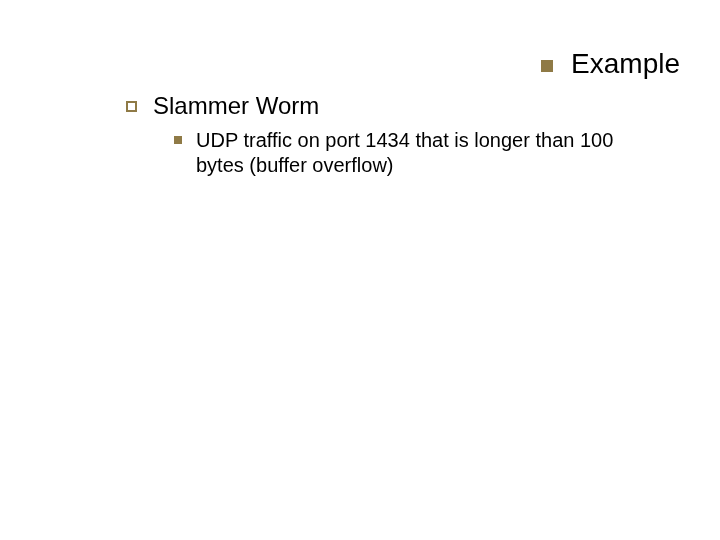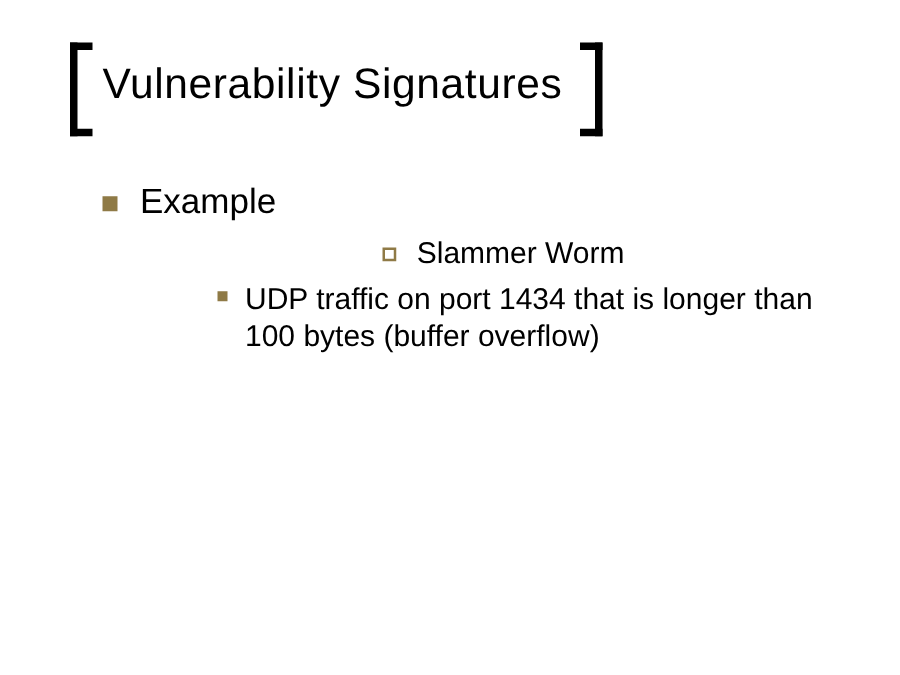--- a/index.html
+++ b/index.html
@@ -58,39 +58,39 @@
   .bracket-left .vbar { left: 0; }
   .bracket-right .vbar { right: 0; }
 
   .content {
     padding-left: 10px;
   }
   .lvl1 {
     display: flex;
     align-items: flex-start;
     margin-bottom: 12px;
+    justify-content: flex-end;
   }
   .lvl1 .bullet {
     width: 12px;
     height: 12px;
     background: #8f7a46;
     margin-top: 12px;
     margin-right: 18px;
     flex-shrink: 0;
   }
   .lvl1 .text {
     font-size: 28px;
   }
   .lvl2 {
     display: flex;
     align-items: flex-start;
     margin-left: 44px;
     margin-top: 10px;
     margin-bottom: 8px;
-    justify-content: center;
   }
   .lvl2 .bullet {
     width: 11px;
     height: 11px;
     border: 2px solid #8f7a46;
     margin-top: 9px;
     margin-right: 16px;
     flex-shrink: 0;
   }
   .lvl2 .text {
@@ -105,42 +105,33 @@
   }
   .lvl3 .bullet {
     width: 8px;
     height: 8px;
     background: #8f7a46;
     margin-top: 8px;
     margin-right: 14px;
     flex-shrink: 0;
   }
   .lvl3 .text {
-    font-size: 24px;
+    font-size: 20px;
     line-height: 1.25;
     max-width: 460px;
   }
   .block2 {
     margin-top: 24px;
   }
 </style>
 </head>
 <body>
 
 <div class="slide">
 
-  <div class="title-wrap">
-    <span class="bracket-left">
-        <span class="vbar"></span>
-      </span>
-    <h1 class="title">Vulnerability Signatures</h1>
-    <span class="bracket-right">
-        <span class="vbar"></span>
-      </span>
-  </div>
 
   <div class="content">
 
     <div class="lvl1">
       <span class="bullet"></span>
       <span class="text">Example</span>
     </div>
 
     <div class="lvl2">
       <span class="bullet"></span>

